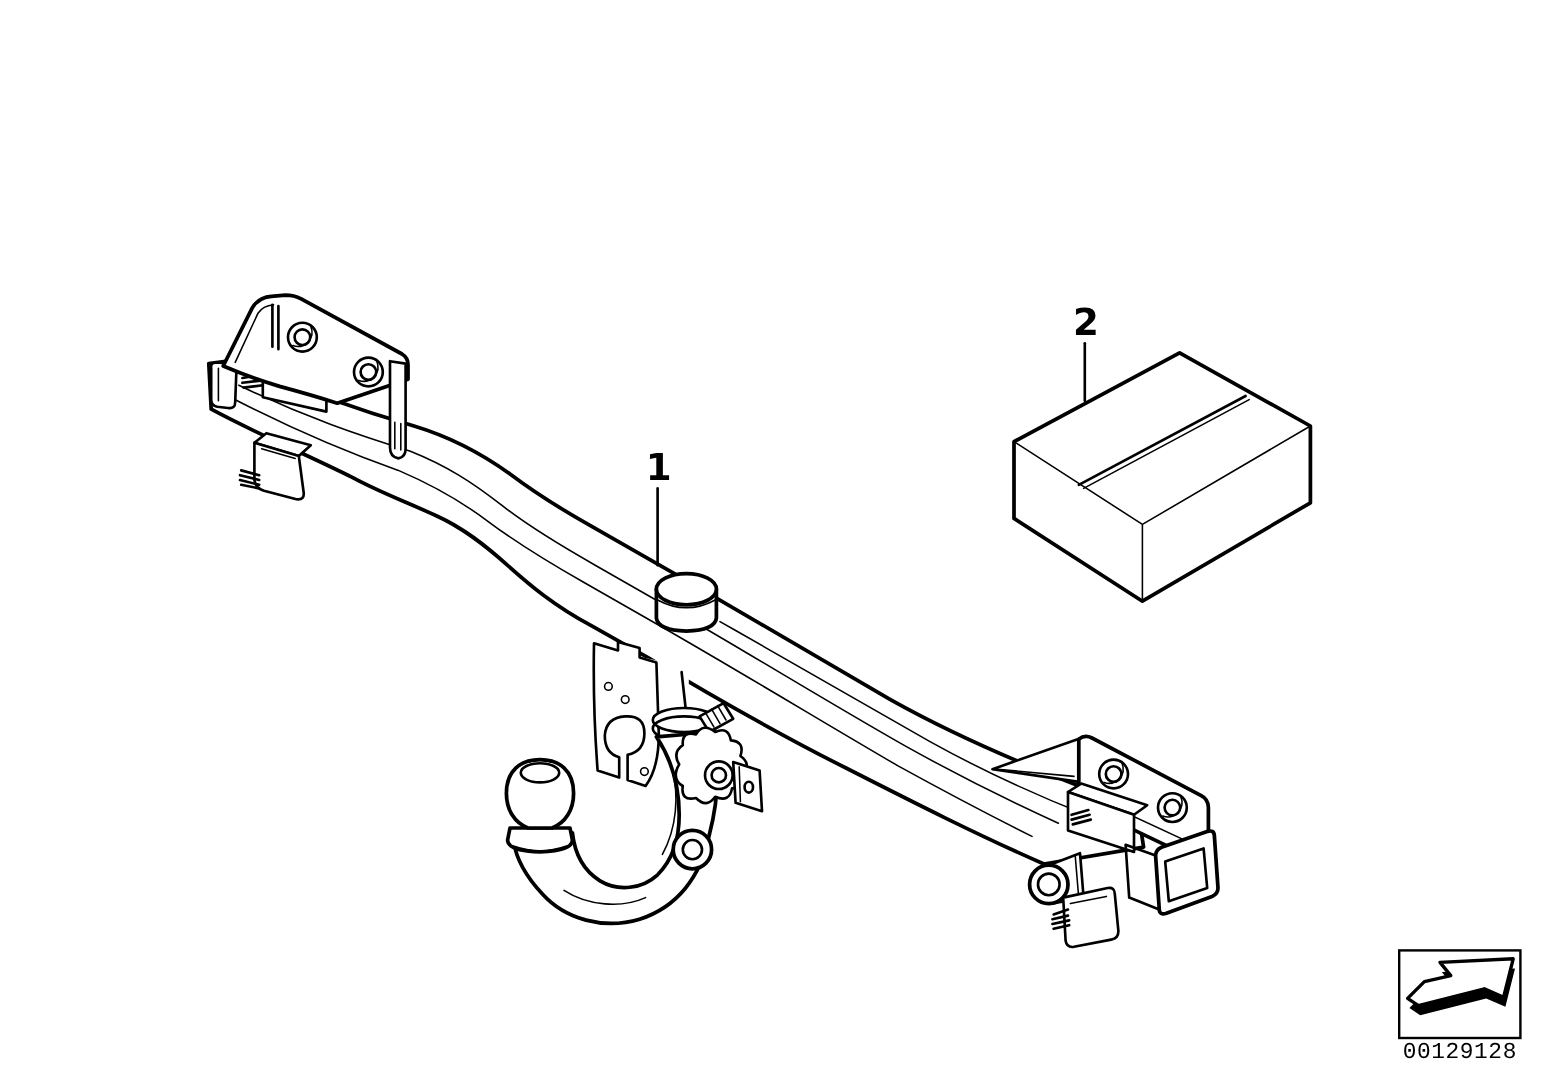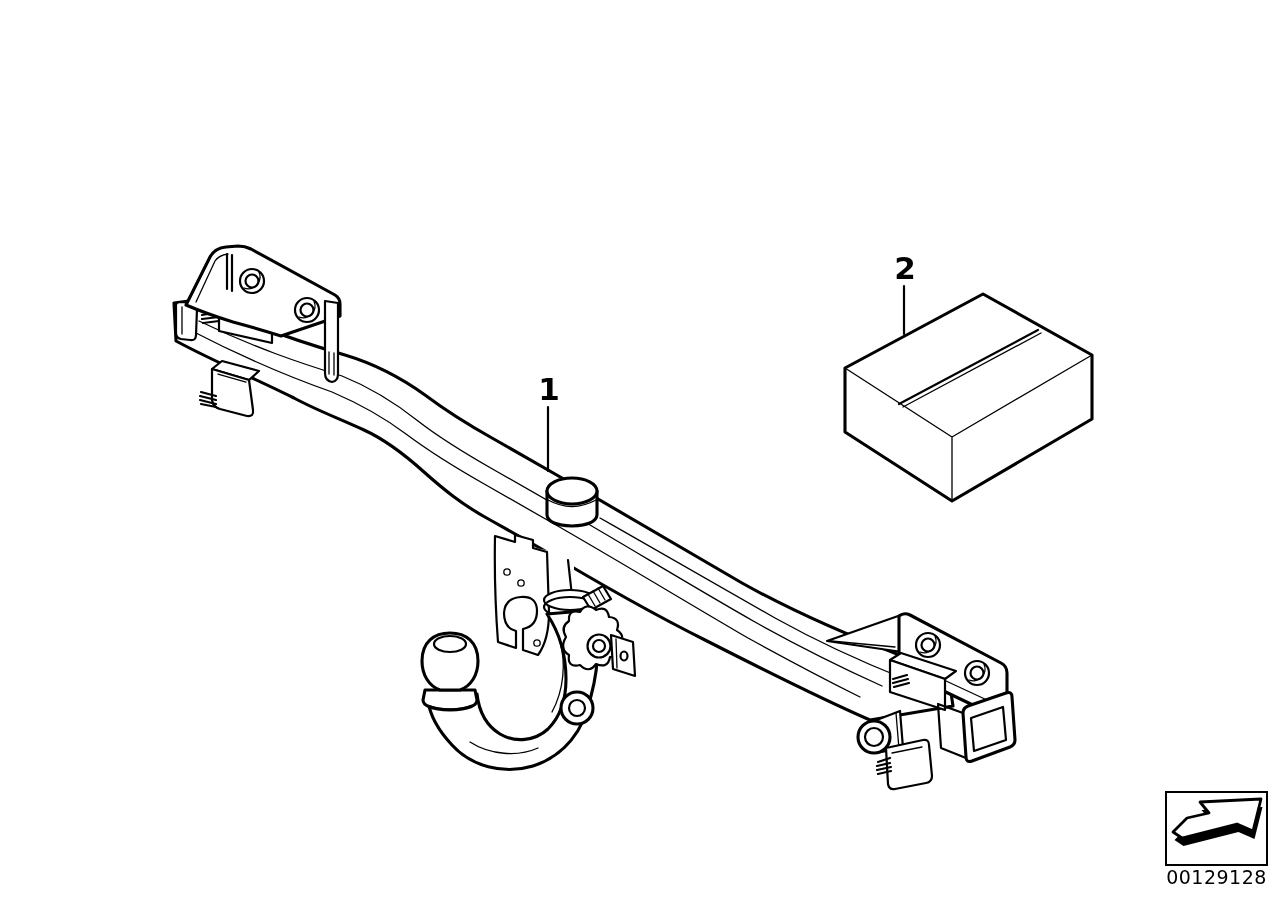--- a/index.html
+++ b/index.html
@@ -46,20 +46,21 @@
   .part-number {
     position: absolute;
     left: 1163px;
     top: 866px;
     width: 107px;
     text-align: center;
     font-size: 19px;
     letter-spacing: 0.5px;
     color: #000;
     white-space: nowrap;
+    font-family: Liberation Mono, monospace;
   }
 </style>
 </head>
 <body>
 
 <div class="page">
 
   <svg class="diagram-svg" viewBox="0 0 1288 910">
 
     <g>

